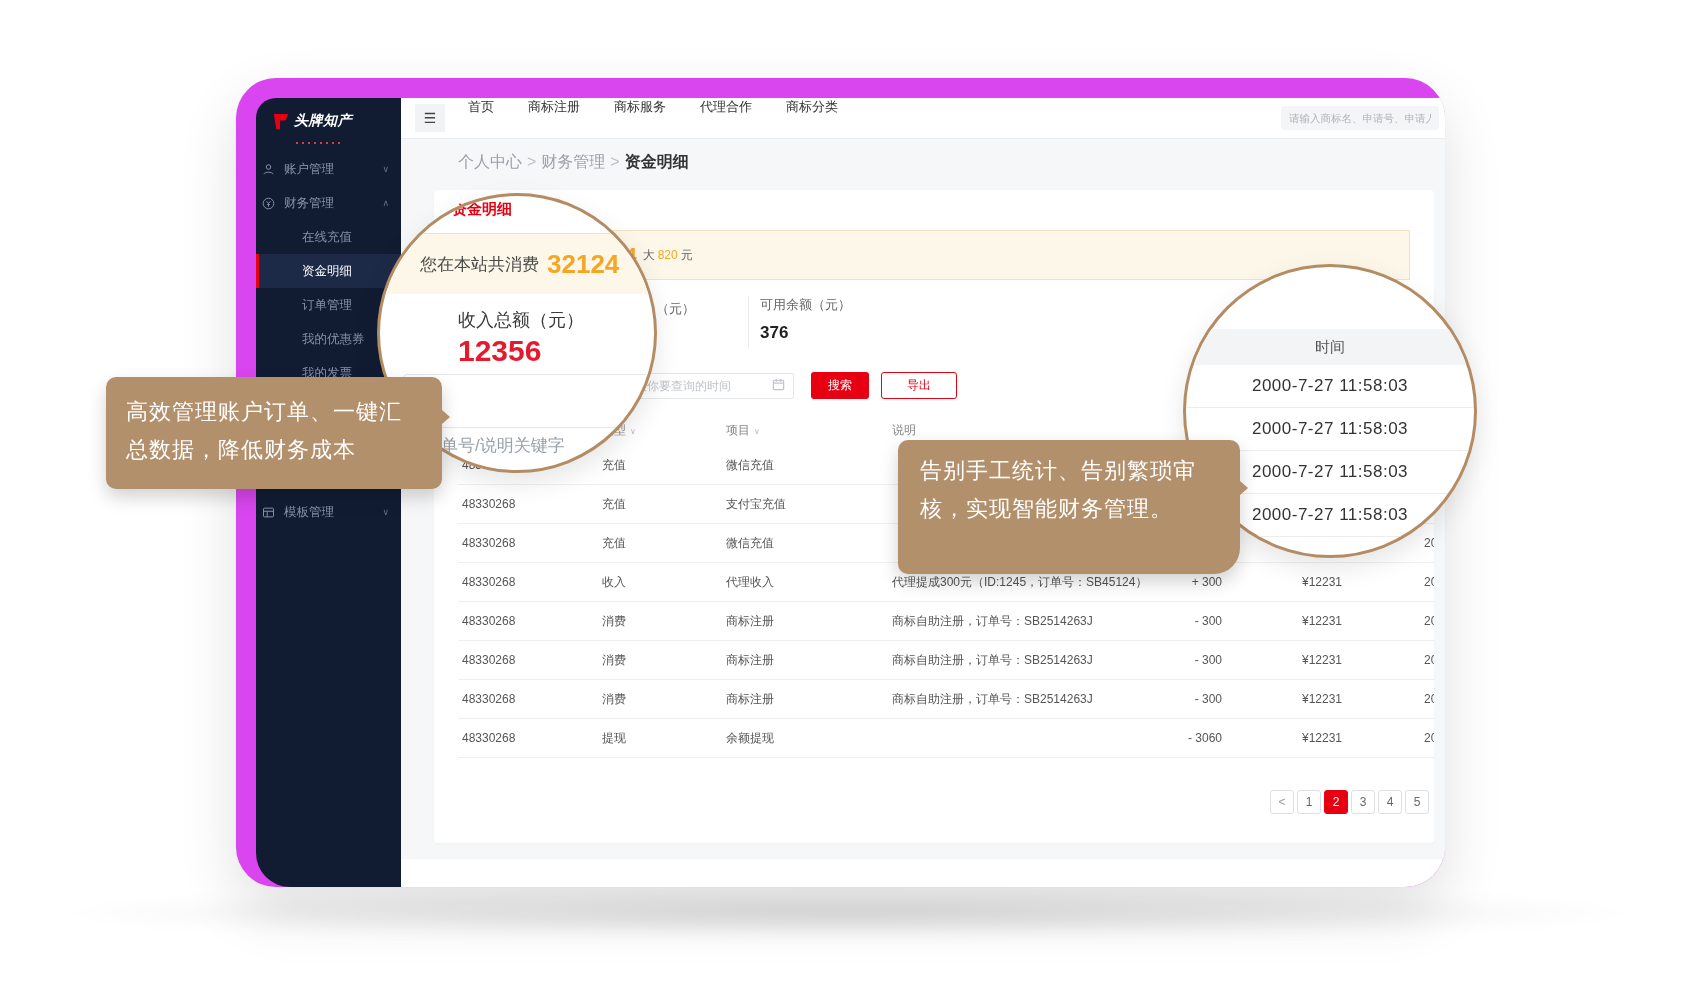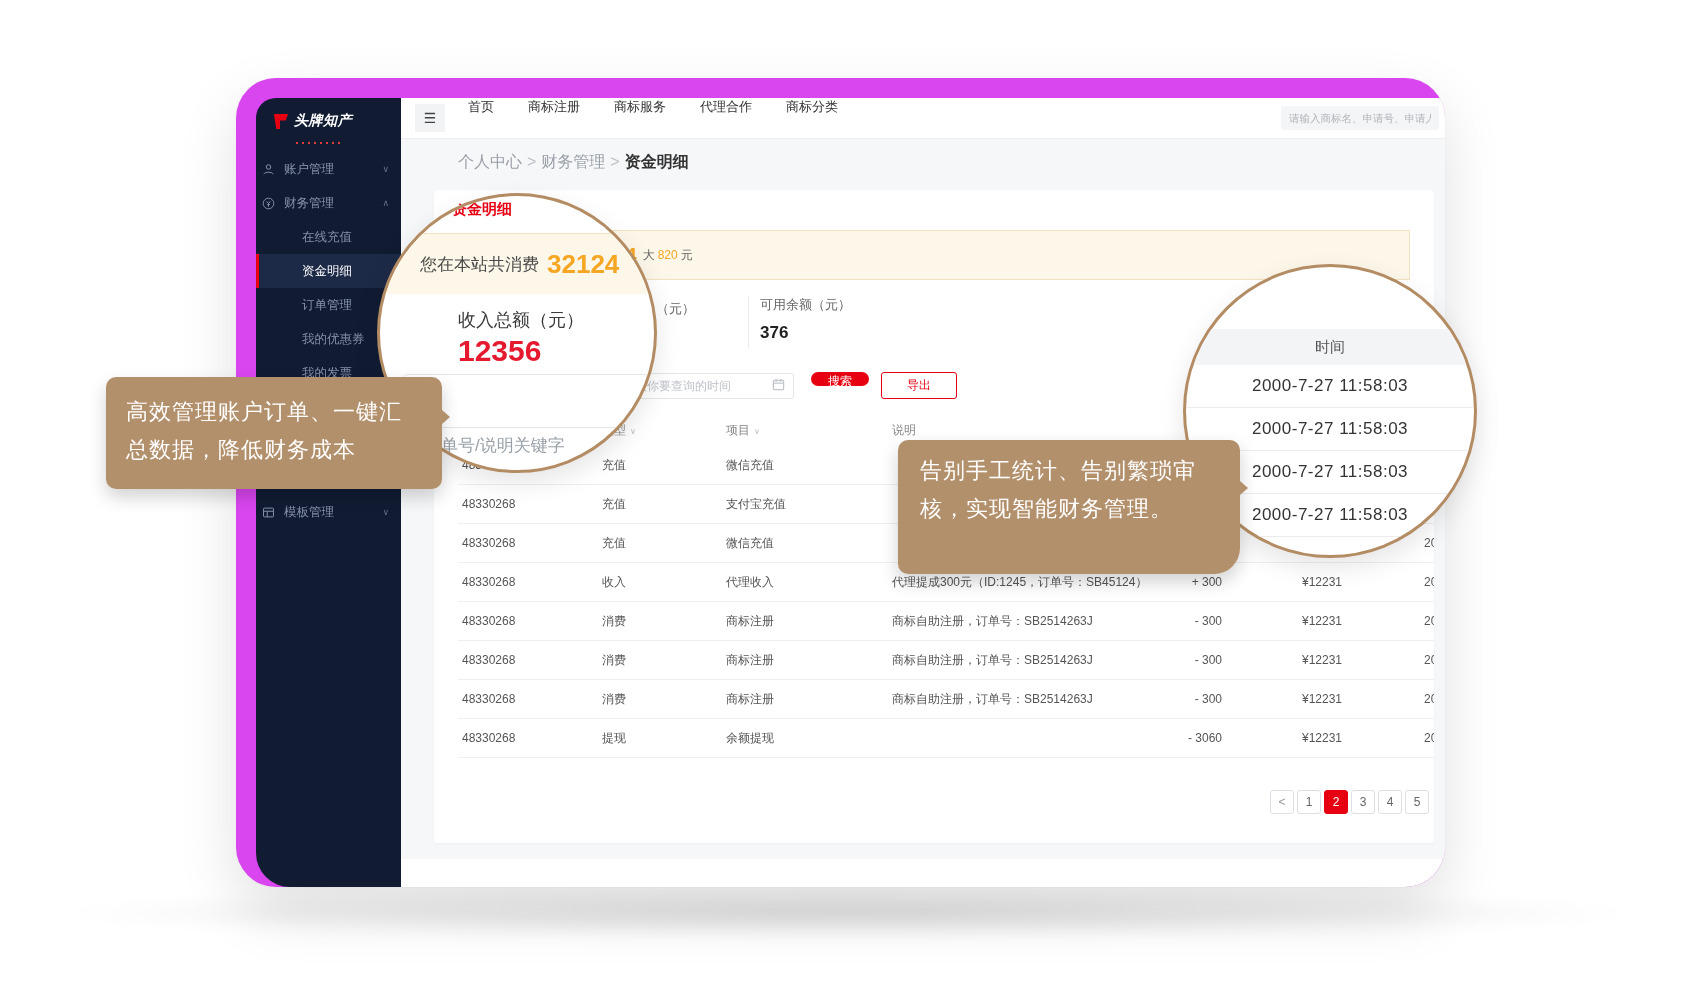--- a/index.html
+++ b/index.html
@@ -57,22 +57,22 @@
   .stat2-label{position:absolute;left:222px;top:110px;font-size:13px;color:#666;}
   .stat-divider{position:absolute;left:314px;top:106px;width:1px;height:52px;background:#ececec;}
   .stat3{position:absolute;left:326px;top:106px;}
   .stat3 .lab{font-size:13px;color:#666;}
   .stat3 .val{font-size:17px;font-weight:bold;color:#222;margin-top:9px;}
   .date-input{position:absolute;left:178px;top:183px;width:182px;height:26px;border:1px solid #e5e6e8;
        border-radius:2px;background:#fff;box-sizing:border-box;display:flex;align-items:center;
        padding:0 8px 0 10px;cursor:text;}
   .date-ph{font-size:12px;color:#bfc3c9;flex:1;}
   .cal-icon svg{width:13px;height:13px;stroke:#c2c6cc;fill:none;stroke-width:1.4;}
-  .btn-search{position:absolute;left:377px;top:182px;width:58px;height:14px;background:#e60012;
-       color:#fff;font-size:12px;border:none;border-radius:11px;cursor:pointer;}
+  .btn-search{position:absolute;left:377px;top:182px;width:58px;height:27px;background:#e60012;
+       color:#fff;font-size:12px;border:none;border-radius:3px;cursor:pointer;}
   .btn-export{position:absolute;left:447px;top:182px;width:76px;height:27px;background:#fff;
        color:#e60012;font-size:12px;border:1px solid #e60012;border-radius:3px;cursor:pointer;box-sizing:border-box;}
   .thead{position:absolute;left:0;top:224px;width:100%;height:32px;font-size:12px;color:#888;}
   .tbody{position:absolute;left:0;top:256px;width:100%;}
   .t-row{position:relative;height:39px;font-size:12px;color:#555;}
   .t-row::after{content:"";position:absolute;left:24px;right:0;bottom:0;height:1px;background:#efefef;}
   .cell{position:absolute;top:0;height:39px;line-height:39px;white-space:nowrap;}
   .thead .cell{height:32px;line-height:32px;}
   .c-order{left:28px;width:130px;}
   .c-type{left:168px;width:90px;}

